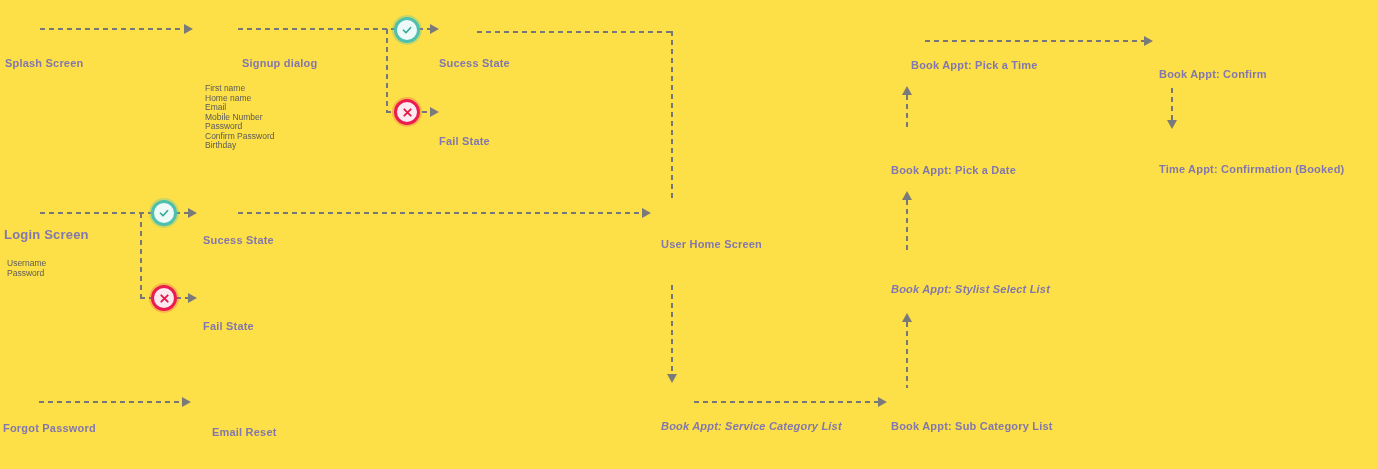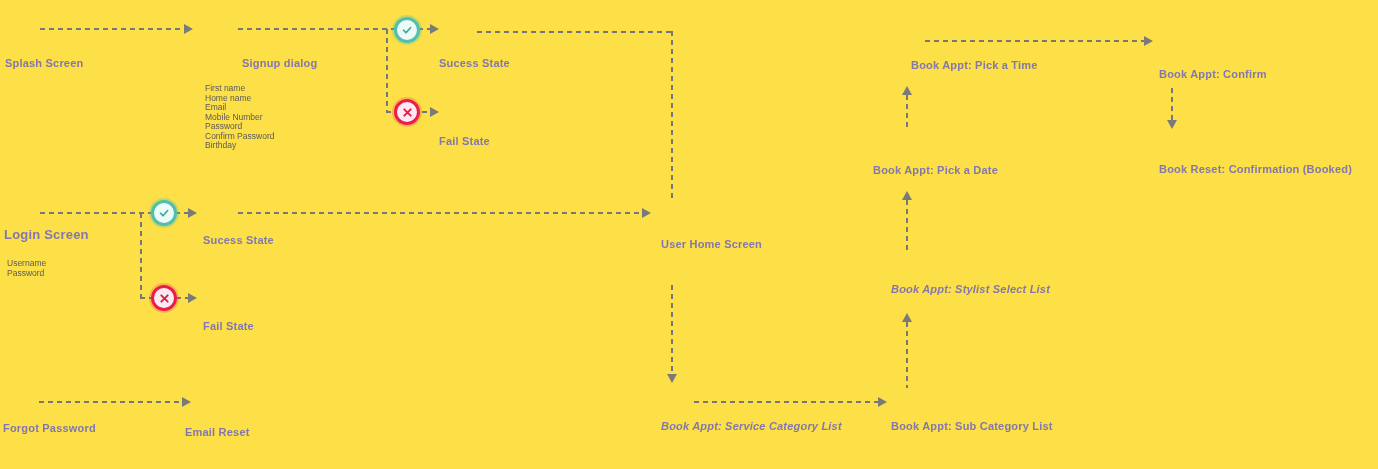--- a/index.html
+++ b/index.html
@@ -117,23 +117,23 @@
     <div>Username</div>
     <div>Password</div>
   </div>
 
   <div class="node" style="left:203px;top:233px;">Sucess State</div>
   <div class="node" style="left:203px;top:319px;">Fail State</div>
 
   <div class="node" style="left:661px;top:237px;">User Home Screen</div>
 
   <div class="node" style="left:3px;top:421px;">Forgot Password</div>
-  <div class="node" style="left:185px;top:425px;">Email Reset</div>
+  <div class="node" style="left:212px;top:425px;">Email Reset</div>
 
   <div class="node" style="left:661px;top:419px;font-style:italic;">Book Appt: Service Category List</div>
   <div class="node" style="left:891px;top:419px;">Book Appt: Sub Category List</div>
   <div class="node" style="left:891px;top:282px;font-style:italic;">Book Appt: Stylist Select List</div>
-  <div class="node" style="left:873px;top:163px;">Book Appt: Pick a Date</div>
+  <div class="node" style="left:891px;top:163px;">Book Appt: Pick a Date</div>
   <div class="node" style="left:891px;top:58px;margin-left:20px;">Book Appt: Pick a Time</div>
   <div class="node" style="left:1159px;top:58px;margin-top:9px;">Book Appt: Confirm</div>
-  <div class="node" style="left:1159px;top:162px;">Book Reset: Confirmation (Booked)</div>
+  <div class="node" style="left:1159px;top:162px;">Time Appt: Confirmation (Booked)</div>
 
 </div>
 
 </body></html>

